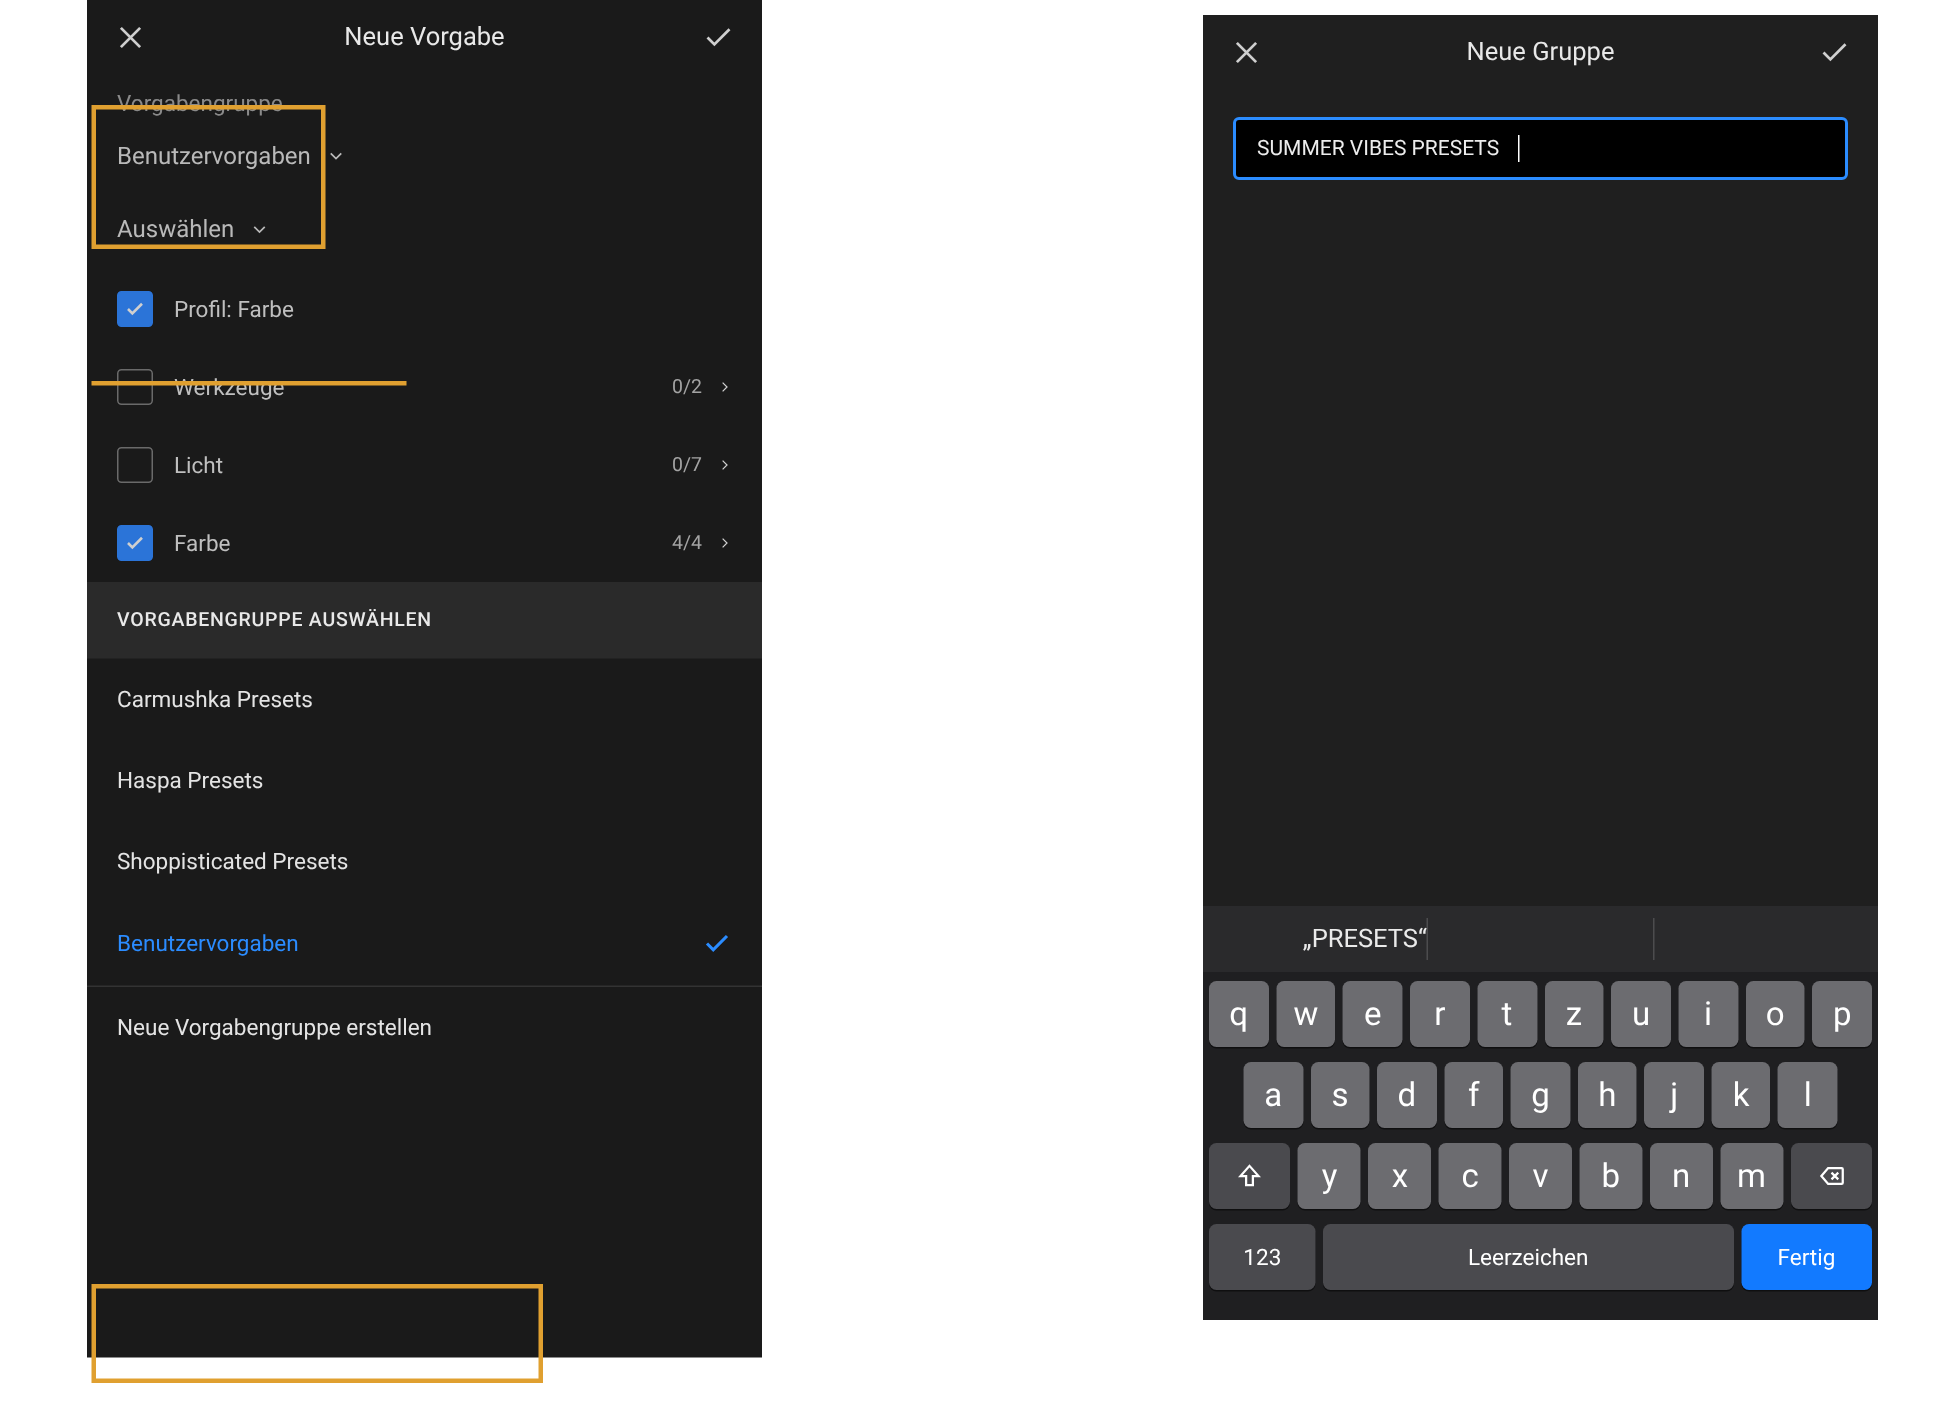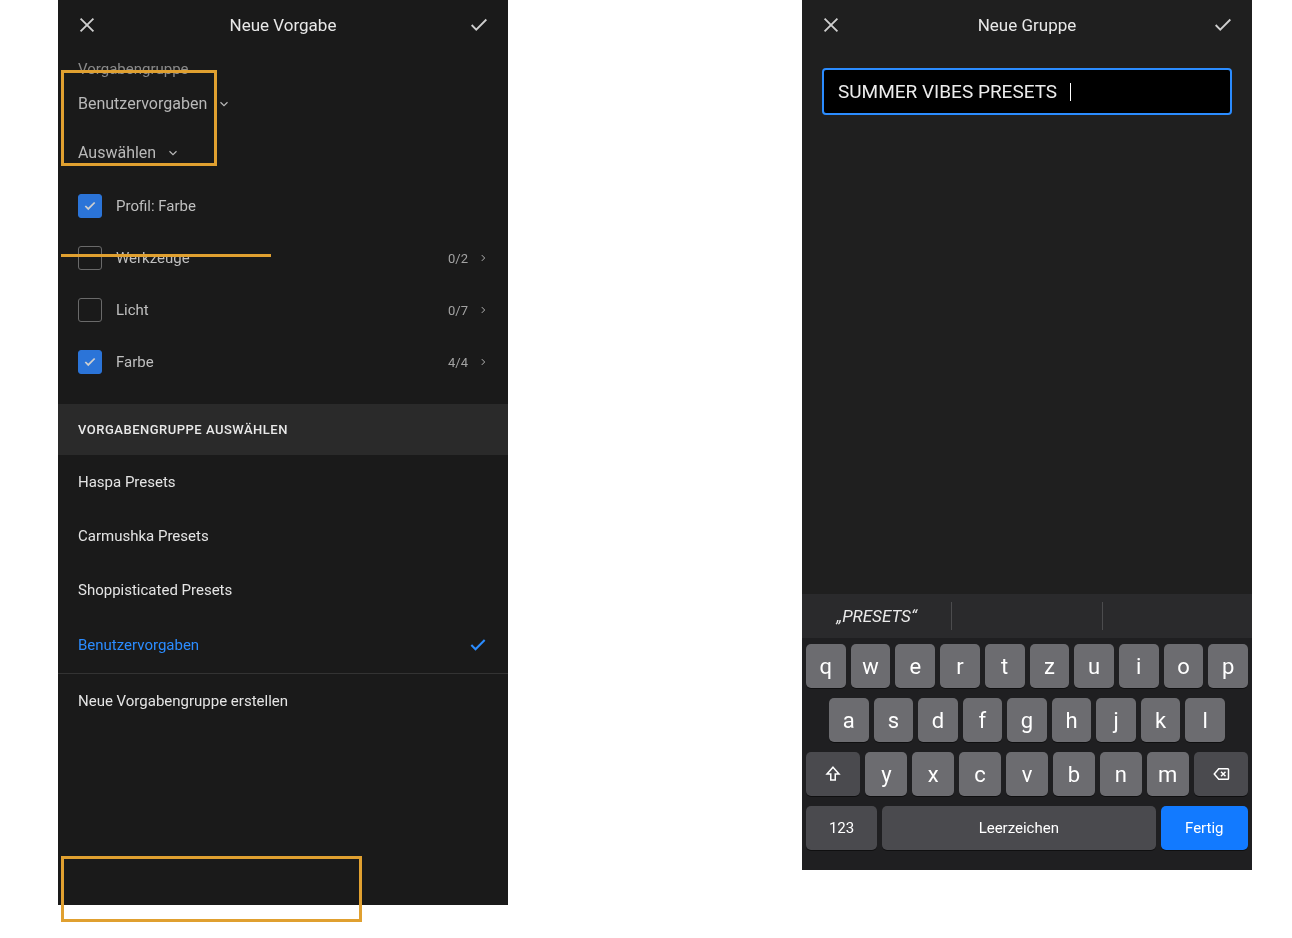--- a/index.html
+++ b/index.html
@@ -19,21 +19,21 @@
     width: 450px;
     height: 905px;
     background: #1a1a1a;
     display: flex;
     flex-direction: column;
   }
   
   .phone-right {
     position: absolute;
     left: 802px;
-    top: 0;
+    top: 10px;
     width: 450px;
     height: 870px;
     background: #1f1f1f;
     display: flex;
     flex-direction: column;
   }
   
   .topbar {
     display: flex;
     align-items: center;
@@ -73,21 +73,21 @@
     display: flex;
     align-items: center;
     gap: 10px;
     padding: 8px 0;
   }
   .chevron-down {
     width: 14px;
     height: 14px;
   }
   .checklist {
-    padding: 6px 12px 16px 12px;
+    padding: 6px 12px 0 12px;
   }
   .check-row {
     display: flex;
     align-items: center;
     padding: 14px 8px;
     color: #bfbfbf;
     font-size: 15px;
   }
   .checkbox {
     width: 22px;
@@ -162,21 +162,21 @@
     color: #a8a8a8;
     font-size: 15px;
     margin-bottom: 12px;
   }
   .rs-input {
     border: 2px solid #2b8cff;
     background: #000;
     color: #ececec;
     padding: 10px 14px;
     border-radius: 4px;
-    font-size: 19px;
+    font-size: 14px;
     display: flex;
     align-items: center;
     gap: 12px;
   }
   .caret {
     width: 1px;
     height: 18px;
     background: #fff;
     margin-left: 1px;
   }
@@ -185,25 +185,24 @@
     background: #2a2a2c;
     display: flex;
     align-items: center;
     height: 44px;
     color: #eaeaea;
     font-size: 17px;
     padding: 0;
   }
   .sugg {
     flex: 1;
-    text-align: center;
+    text-align: right;
     border-right: 1px solid #4c4c4e;
     height: 28px;
     line-height: 28px;
-    font-style: italic;
   }
   .sugg:last-child { border-right: none; }
   .keyboard {
     background: #1f1f21;
     padding: 6px 4px 10px 4px;
   }
   .krow {
     display: flex;
     justify-content: center;
     gap: 5px;
@@ -318,24 +317,24 @@
       <span class="count">4/4</span>
       <svg class="chev-right" viewBox="0 0 24 24" fill="none" stroke="#888" stroke-width="2">
           <path d="M9 5l7 7-7 7"></path>
         </svg>
     </div>
   </div>
 
   <div class="group-header">VORGABENGRUPPE AUSWÄHLEN</div>
 
   <div class="preset-row">
+    <span>Carmushka Presets</span>
+  </div>
+  <div class="preset-row">
     <span>Haspa Presets</span>
-  </div>
-  <div class="preset-row">
-    <span>Carmushka Presets</span>
   </div>
   <div class="preset-row">
     <span>Shoppisticated Presets</span>
   </div>
   <div class="preset-row selected">
     <span>Benutzervorgaben</span>
     <svg width="20" height="20" viewBox="0 0 24 24" fill="none" stroke="#2b8cff" stroke-width="2.5">
         <path d="M4 12l5 5L20 6"></path>
       </svg>
   </div>

